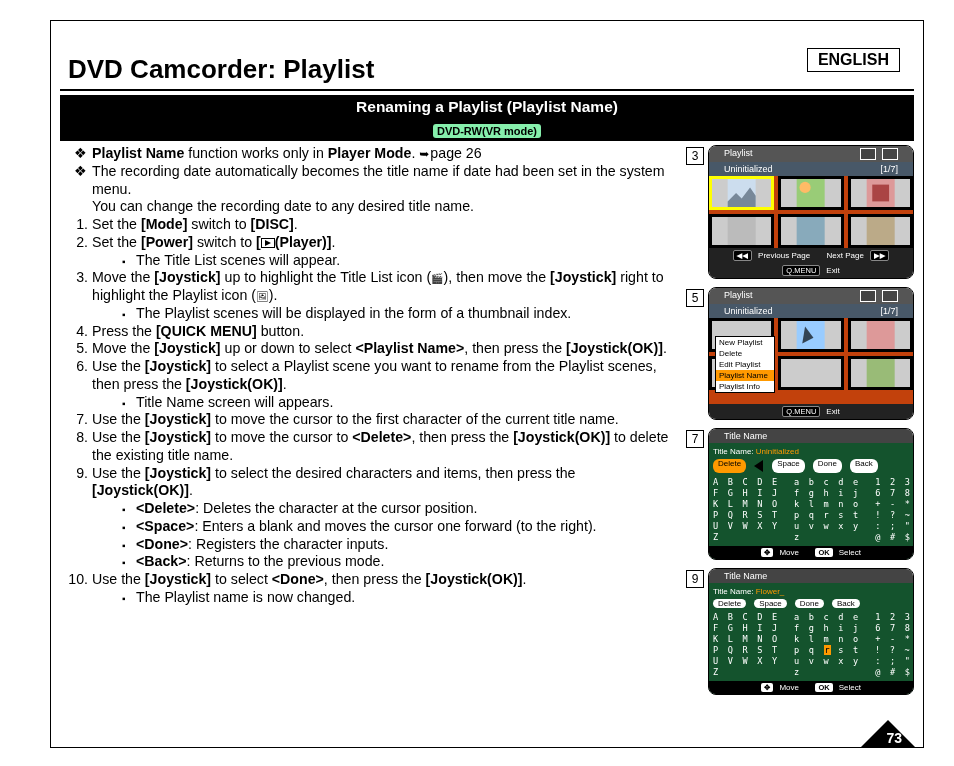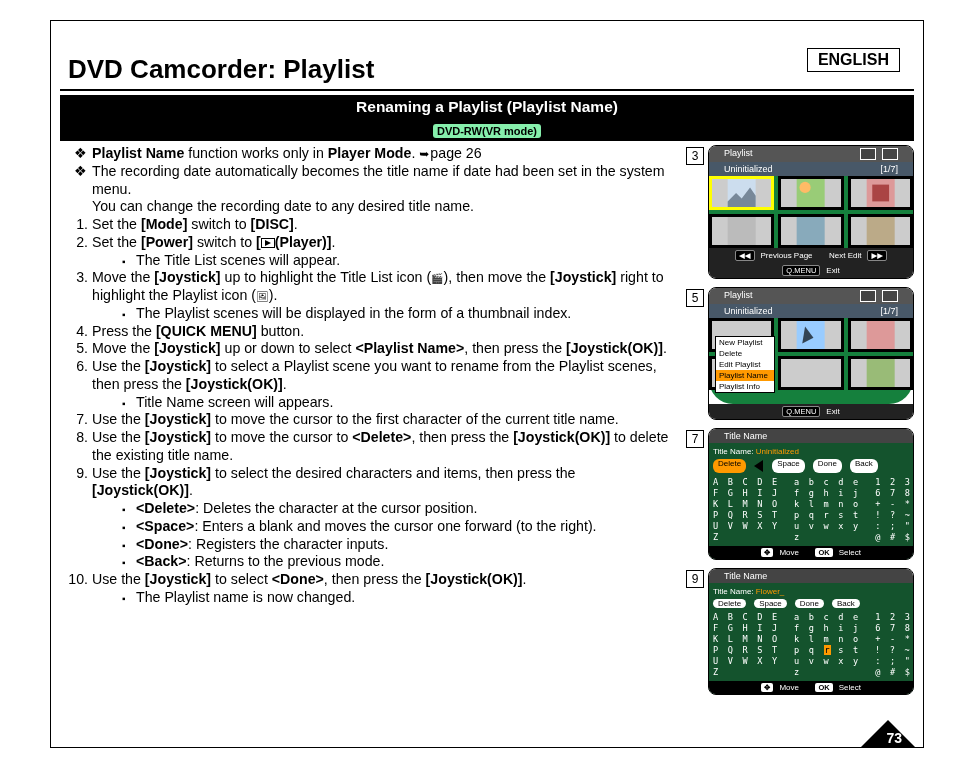--- a/index.html
+++ b/index.html
@@ -40,21 +40,21 @@
   .playbox::after { content:""; position:absolute; left:3px; top:1px; border-left:6px solid #000; border-top:3.5px solid transparent; border-bottom:3.5px solid transparent; }
 
   
   .sidecol { width:228px; display:flex; flex-direction:column; gap:8px; }
   .shot { display:flex; align-items:flex-start; gap:4px; }
   .shotnum { width:18px; height:18px; border:1px solid #000; display:flex; align-items:center; justify-content:center; font-size:12px; margin-top:2px; flex-shrink:0;}
   .screen { flex:1; border:1.5px solid #000; border-radius:8px; font-size:8.5px; background:#fff; overflow:hidden; }
   .screen .bar { background:#555; color:#fff; padding:2px 15px; display:flex; align-items:flex-start; gap:6px; font-size:9px; }
   .screen .bar .spacer{flex:1;}
   .screen .iconbox { width:16px; height:12px; border:1px solid #fff; background:#444; display:inline-block; }
-  .screen .body { background:#15803d; padding:0;border-radius:24px; }
+  .screen .body { background:#c2410c; padding:0; }
   .screen .thumbs { display:grid; grid-template-columns:repeat(3,1fr); grid-template-rows:repeat(2,34px); gap:4px; }
   .screen .thumb { background:#ccc; border:3px solid #000; position:relative; }
   .screen .thumb.sel { border-color:#ff0; }
   .screen .thumb svg { width:100%; height:100%; display:block; }
   .screen .foot { background:#222; color:#fff; display:flex; align-items:center; justify-content:center; gap:6px; padding:2px 4px; font-size:8px; }
   .screen .foot .key{ background:#000; border:1px solid #888; border-radius:2px; padding:0 3px; font-size:7.5px;}
   .menu-list { position:absolute; left:6px; top:18px; background:#fff; border:1px solid #000; font-size:8px; width:60px; }
   .menu-list div { padding:0 3px; line-height:11px; background:#fff;}
   .menu-list div.sel { background:#ff9900; }
   .screen.rel .body{ position:relative; height:86px; }
@@ -186,21 +186,21 @@
                     <rect width="10" height="10" fill="#8ab"></rect>
                   </svg>
                 </div>
               <div class="thumb">
                   <svg viewBox="0 0 10 10">
                     <rect width="10" height="10" fill="#ba8"></rect>
                   </svg>
                 </div>
             </div>
           </div>
-          <div class="foot"><span class="key">◀◀</span><span>Previous Page</span>&nbsp;&nbsp;<span>Next Edit</span><span class="key">▶▶</span></div>
+          <div class="foot"><span class="key">◀◀</span><span>Previous Page</span>&nbsp;&nbsp;<span>Next Page</span><span class="key">▶▶</span></div>
           <div class="foot">
               <span class="key">Q.MENU</span>
               <span>Exit</span>
             </div>
         </div>
       </div>
 
       <div class="shot">
         <div class="shotnum">5</div>
         <div class="screen rel">

